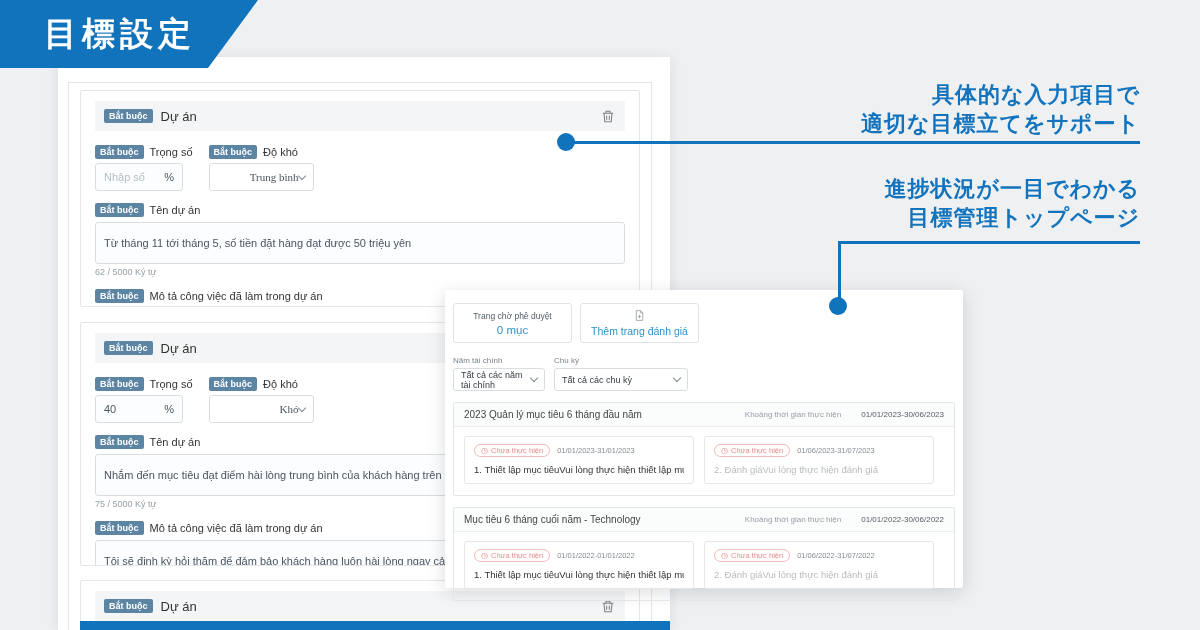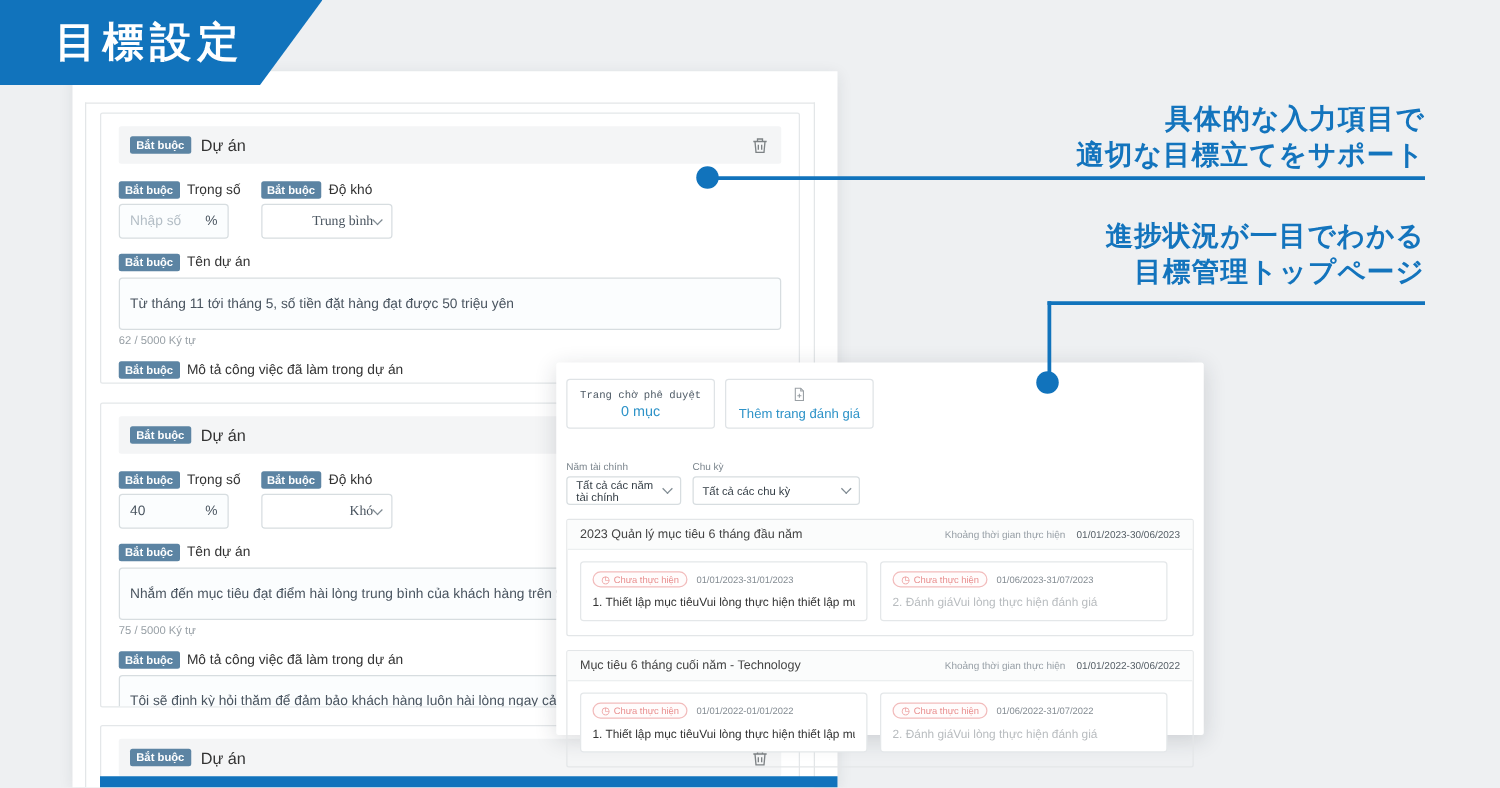--- a/index.html
+++ b/index.html
@@ -84,42 +84,42 @@
     background:#fff; border-radius:2px; z-index:20;
     box-shadow:0 4px 18px rgba(30,40,50,.16);
     padding:13px 8px 0 8px;
   }
   .stats-row { display:flex; gap:8px; }
   .stat {
     width:119px; height:40px; border:1px solid #dfe3e6; border-radius:3px;
     display:flex; flex-direction:column; align-items:center; justify-content:center;
     gap:3px; cursor:pointer; background:#fff;
   }
-  .stat .t1 { font-size:8.5px; color:#4f5b66;font-family:Liberation Mono, monospace; }
+  .stat .t1 { font-size:8.5px; color:#4f5b66; }
   .stat .t2 { font-size:11.5px; color:#2e93c8; }
   .stat .lbl-blue { font-size:10.5px; color:#2e93c8; }
   .stat svg { width:13px; height:13px; stroke:#9aa0a5; fill:none; stroke-width:1.6; }
 
-  .filters { display:flex; gap:9px; margin-top:26px; }
+  .filters { display:flex; gap:9px; margin-top:13px; }
   .filter .flabel { font-size:8px; color:#7b858d; margin-bottom:3px; }
   .sel {
     height:23px; border:1px solid #d7dde0; border-radius:3px; background:#fff;
     display:flex; align-items:center; justify-content:space-between;
     padding:0 7px; font-size:9px; color:#323c44; cursor:pointer;
   }
   .sel-year { width:92px; }
   .sel-cycle { width:134px; }
 
   .group { border:1px solid #e3e6e8; border-radius:2px; margin-top:11px; }
   .group-head {
     height:24px; background:#fbfcfc; border-bottom:1px solid #eceff0;
     display:flex; align-items:center; justify-content:space-between; padding:0 10px;
   }
   .group-title { font-size:10px; color:#444; }
-  .group-period { display:flex; align-items:center; gap:9px; }
+  .group-period { display:flex; align-items:center; gap:20px; }
   .gp-label { font-size:8px; color:#969ea5; }
   .gp-dates { font-size:8px; color:#555e66; }
   .group-body { display:flex; gap:10px; padding:9px 10px 11px; }
   .task-card {
     width:230px; height:48px; border:1px solid #e4e7e9; border-radius:3px;
     padding:7px 9px; cursor:pointer; background:#fff;
   }
   .badge-row { display:flex; align-items:center; gap:7px; }
   .status-badge {
     display:flex; align-items:center; gap:3px;

